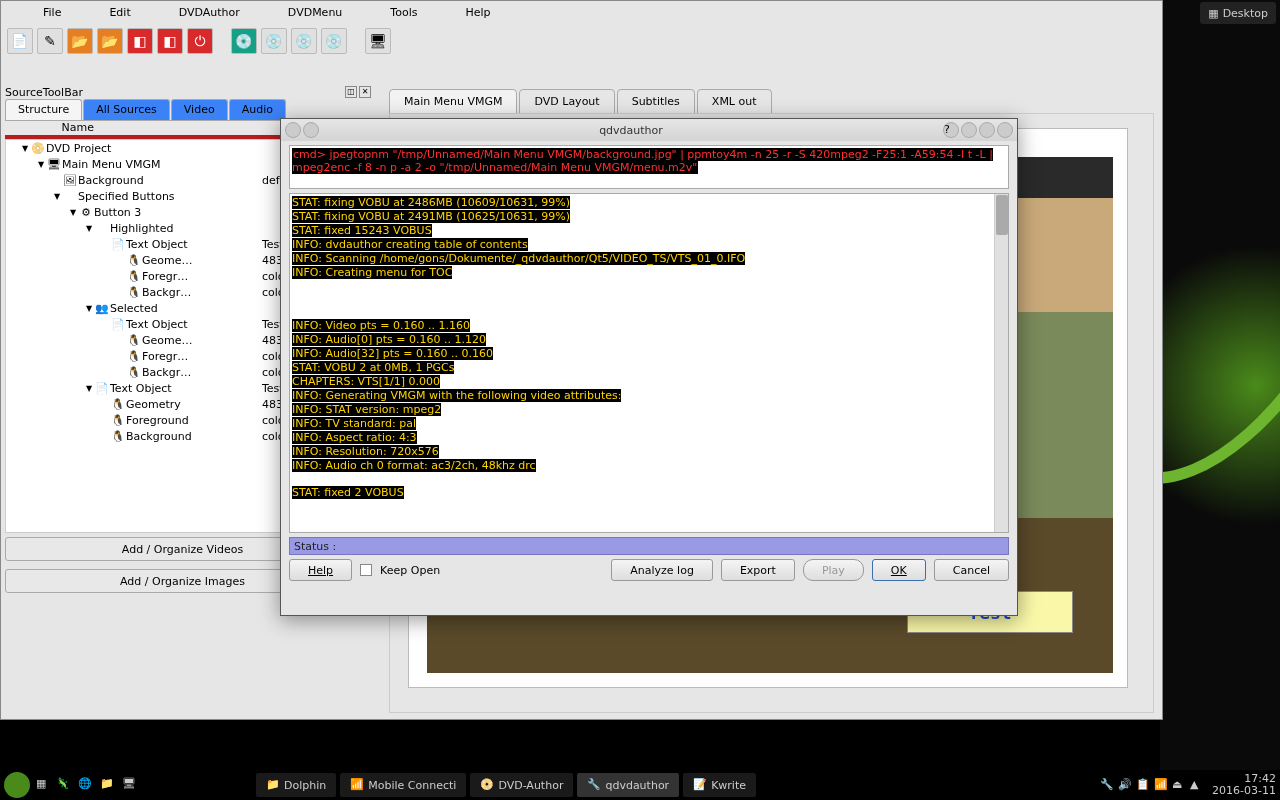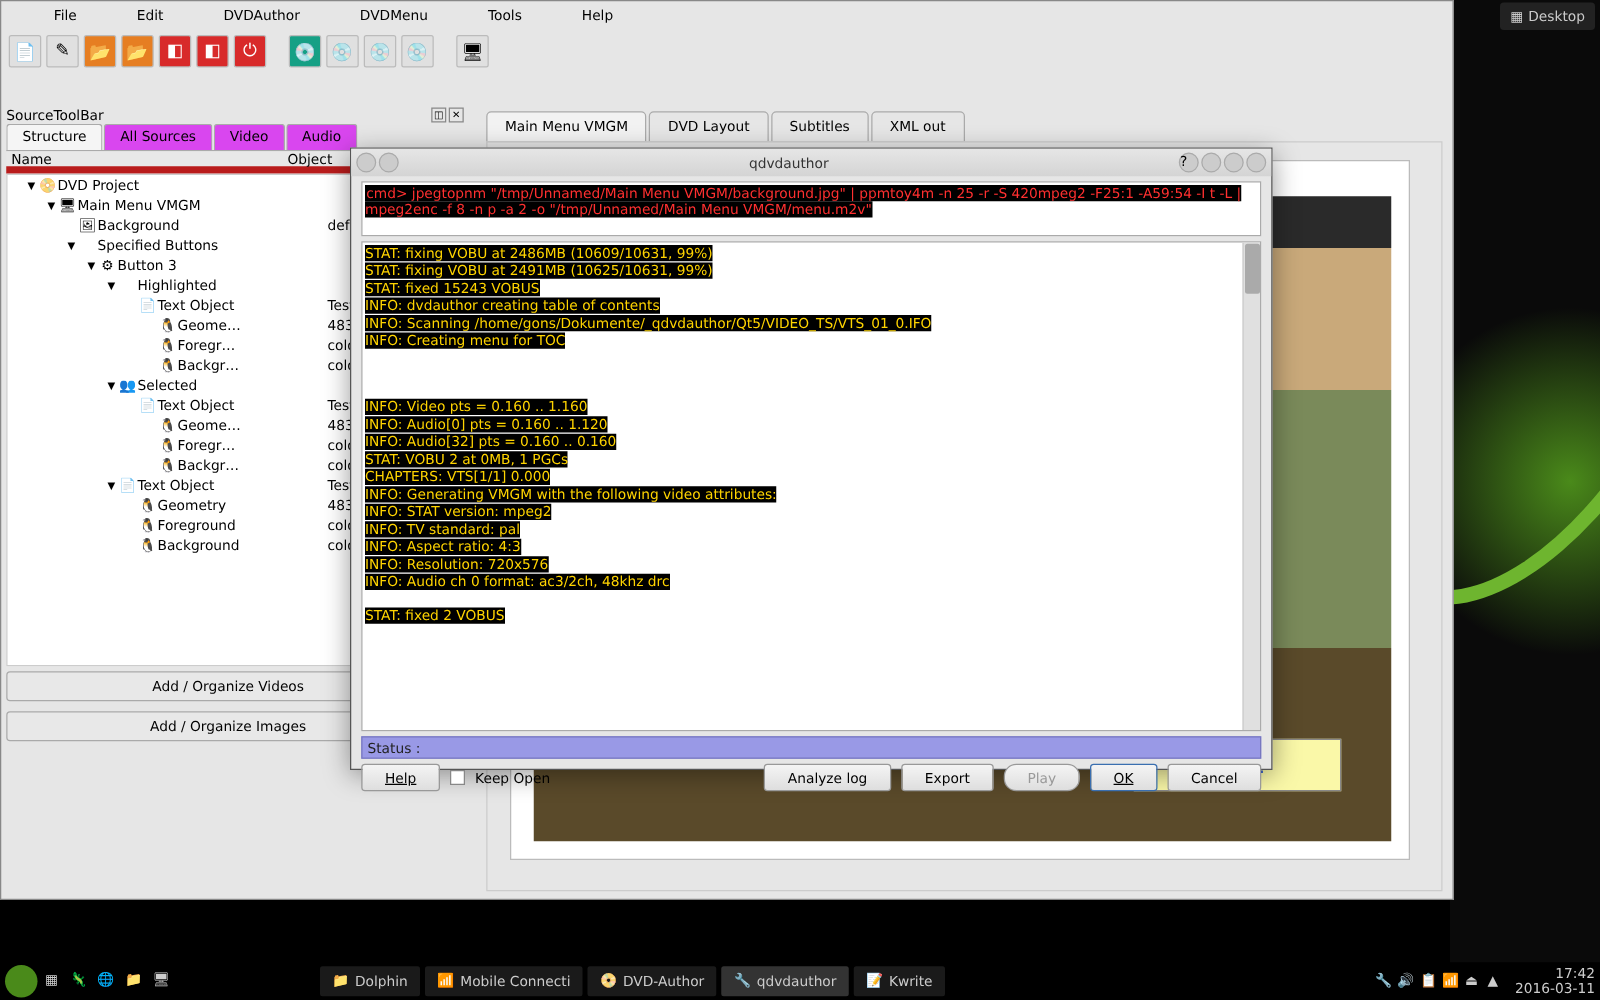--- a/index.html
+++ b/index.html
@@ -27,23 +27,23 @@
 .tool-red { background: #d82a2a; color: #fff; }
 .tool-orange { background: #e67e22; color: #fff; }
 .tool-teal { background: #16a085; color: #fff; }
 
 
 .source-panel { position: absolute; left: 4px; top: 84px; width: 366px; height: 630px; }
 .source-header { height: 14px; font-size: 10px; display: flex; align-items: center; }
 .source-header .spacer { flex: 1; }
 .source-header .mini { width: 12px; height: 12px; border: 1px solid #888; margin-left: 2px; font-size: 8px; text-align: center; line-height: 10px; }
 .source-tabs { height: 22px; display: flex; border-bottom: 1px solid #aaa; }
-.source-tab { padding: 3px 12px; background: #d946ef; border: 1px solid #aaa; border-bottom: none; margin-right: 1px; border-radius: 3px 3px 0 0; }
+.source-tab { padding: 3px 12px; background: #3b82f6; border: 1px solid #aaa; border-bottom: none; margin-right: 1px; border-radius: 3px 3px 0 0; }
 .source-tab.active { background: #f5f5f5; }
-.tree-headers { height: 18px; display: flex; background: #e8e8e8; border-bottom: 6px solid #b91c1c; }
+.tree-headers { height: 18px; display: flex; background: #e8e8e8; border-bottom: 4px solid #b91c1c; justify-content: center; }
 .tree-headers div:first-child { width: 225px; padding-left: 4px; }
 .tree-area { height: 394px; background: #fff; overflow: hidden; border: 1px solid #ccc; position: relative; }
 .tree-row { height: 16px; display: flex; align-items: center; font-size: 11px; white-space: nowrap; }
 .tree-label { display: inline-block; }
 .tree-val { position: absolute; left: 256px; }
 .tri { display: inline-block; width: 10px; text-align: center; font-size: 8px; }
 .ico { display: inline-block; width: 16px; text-align: center; }
 .btn-wide { width: 355px; height: 24px; background: #e8e8e8; border: 1px solid #aaa; border-radius: 3px; margin: 4px 0; }
 
 
@@ -55,21 +55,21 @@
 .canvas-area { position: absolute; left: 388px; top: 112px; width: 765px; height: 600px; background: #e6e6e6; border: 1px solid #ccc; }
 .canvas-inner { position: absolute; left: 18px; top: 14px; width: 720px; height: 560px; background: #fff; border: 1px solid #bbb; }
 .preview-img { position: absolute; left: 18px; top: 28px; width: 686px; height: 516px; background: linear-gradient(180deg, #2a2a2a 0 8%, #c9a97a 8% 30%, #7a8a5a 30% 70%, #5a4a2a 70% 100%); }
 .test-btn { position: absolute; right: 40px; bottom: 40px; width: 166px; height: 42px; background: #faf8a8; border: 1px solid #888; display: flex; align-items: center; justify-content: center; color: #1a4aca; font-family: monospace; font-size: 18px; font-weight: bold; }
 
 
 .dialog { position: absolute; left: 280px; top: 118px; width: 738px; height: 498px; background: #e6e6e6; border: 1px solid #555; box-shadow: 0 4px 20px rgba(0,0,0,0.4); }
 .dialog .titlebar-title { color: #333; }
 .cmd-box { margin: 4px 8px; height: 44px; background: #fff; border: 1px solid #aaa; padding: 2px; font-family: monospace; font-size: 11px; }
 .cmd-box .cmd-line { background: #000; color: #ff3030; display: inline; padding: 0 1px; }
-.log-box { margin: 0 8px; height: 392px; background: #fff; border: 1px solid #aaa; padding: 2px 0 2px 2px; font-family: monospace; font-size: 11px; position: relative; overflow: hidden; }
+.log-box { margin: 0 8px; height: 340px; background: #fff; border: 1px solid #aaa; padding: 2px 0 2px 2px; font-family: monospace; font-size: 11px; position: relative; overflow: hidden; }
 .log-line { background: #000; color: #ffd400; display: inline-block; white-space: nowrap; margin-bottom: 1px; }
 .log-scroll { position: absolute; right: 0; top: 0; width: 14px; height: 100%; background: #e0e0e0; border-left: 1px solid #ccc; }
 .log-thumb { width: 12px; height: 40px; background: #aaa; margin: 1px; border-radius: 2px; }
 .status-bar { margin: 4px 8px; height: 18px; background: #9999e6; border: 1px solid #7777c0; padding: 0 4px; display: flex; align-items: center; color: #222; }
 .dialog-buttons { margin: 4px 8px; display: flex; align-items: center; gap: 8px; }
 .dlg-btn { height: 22px; padding: 0 18px; background: linear-gradient(#f4f4f4, #dedede); border: 1px solid #999; border-radius: 3px; }
 .dlg-btn.primary { border: 1px solid #3a6fb0; }
 .dlg-btn.disabled { color: #999; border-radius: 10px; }
 .chk { width: 12px; height: 12px; border: 1px solid #888; background: #fff; }
 .dialog-buttons .spacer { flex: 1; }

